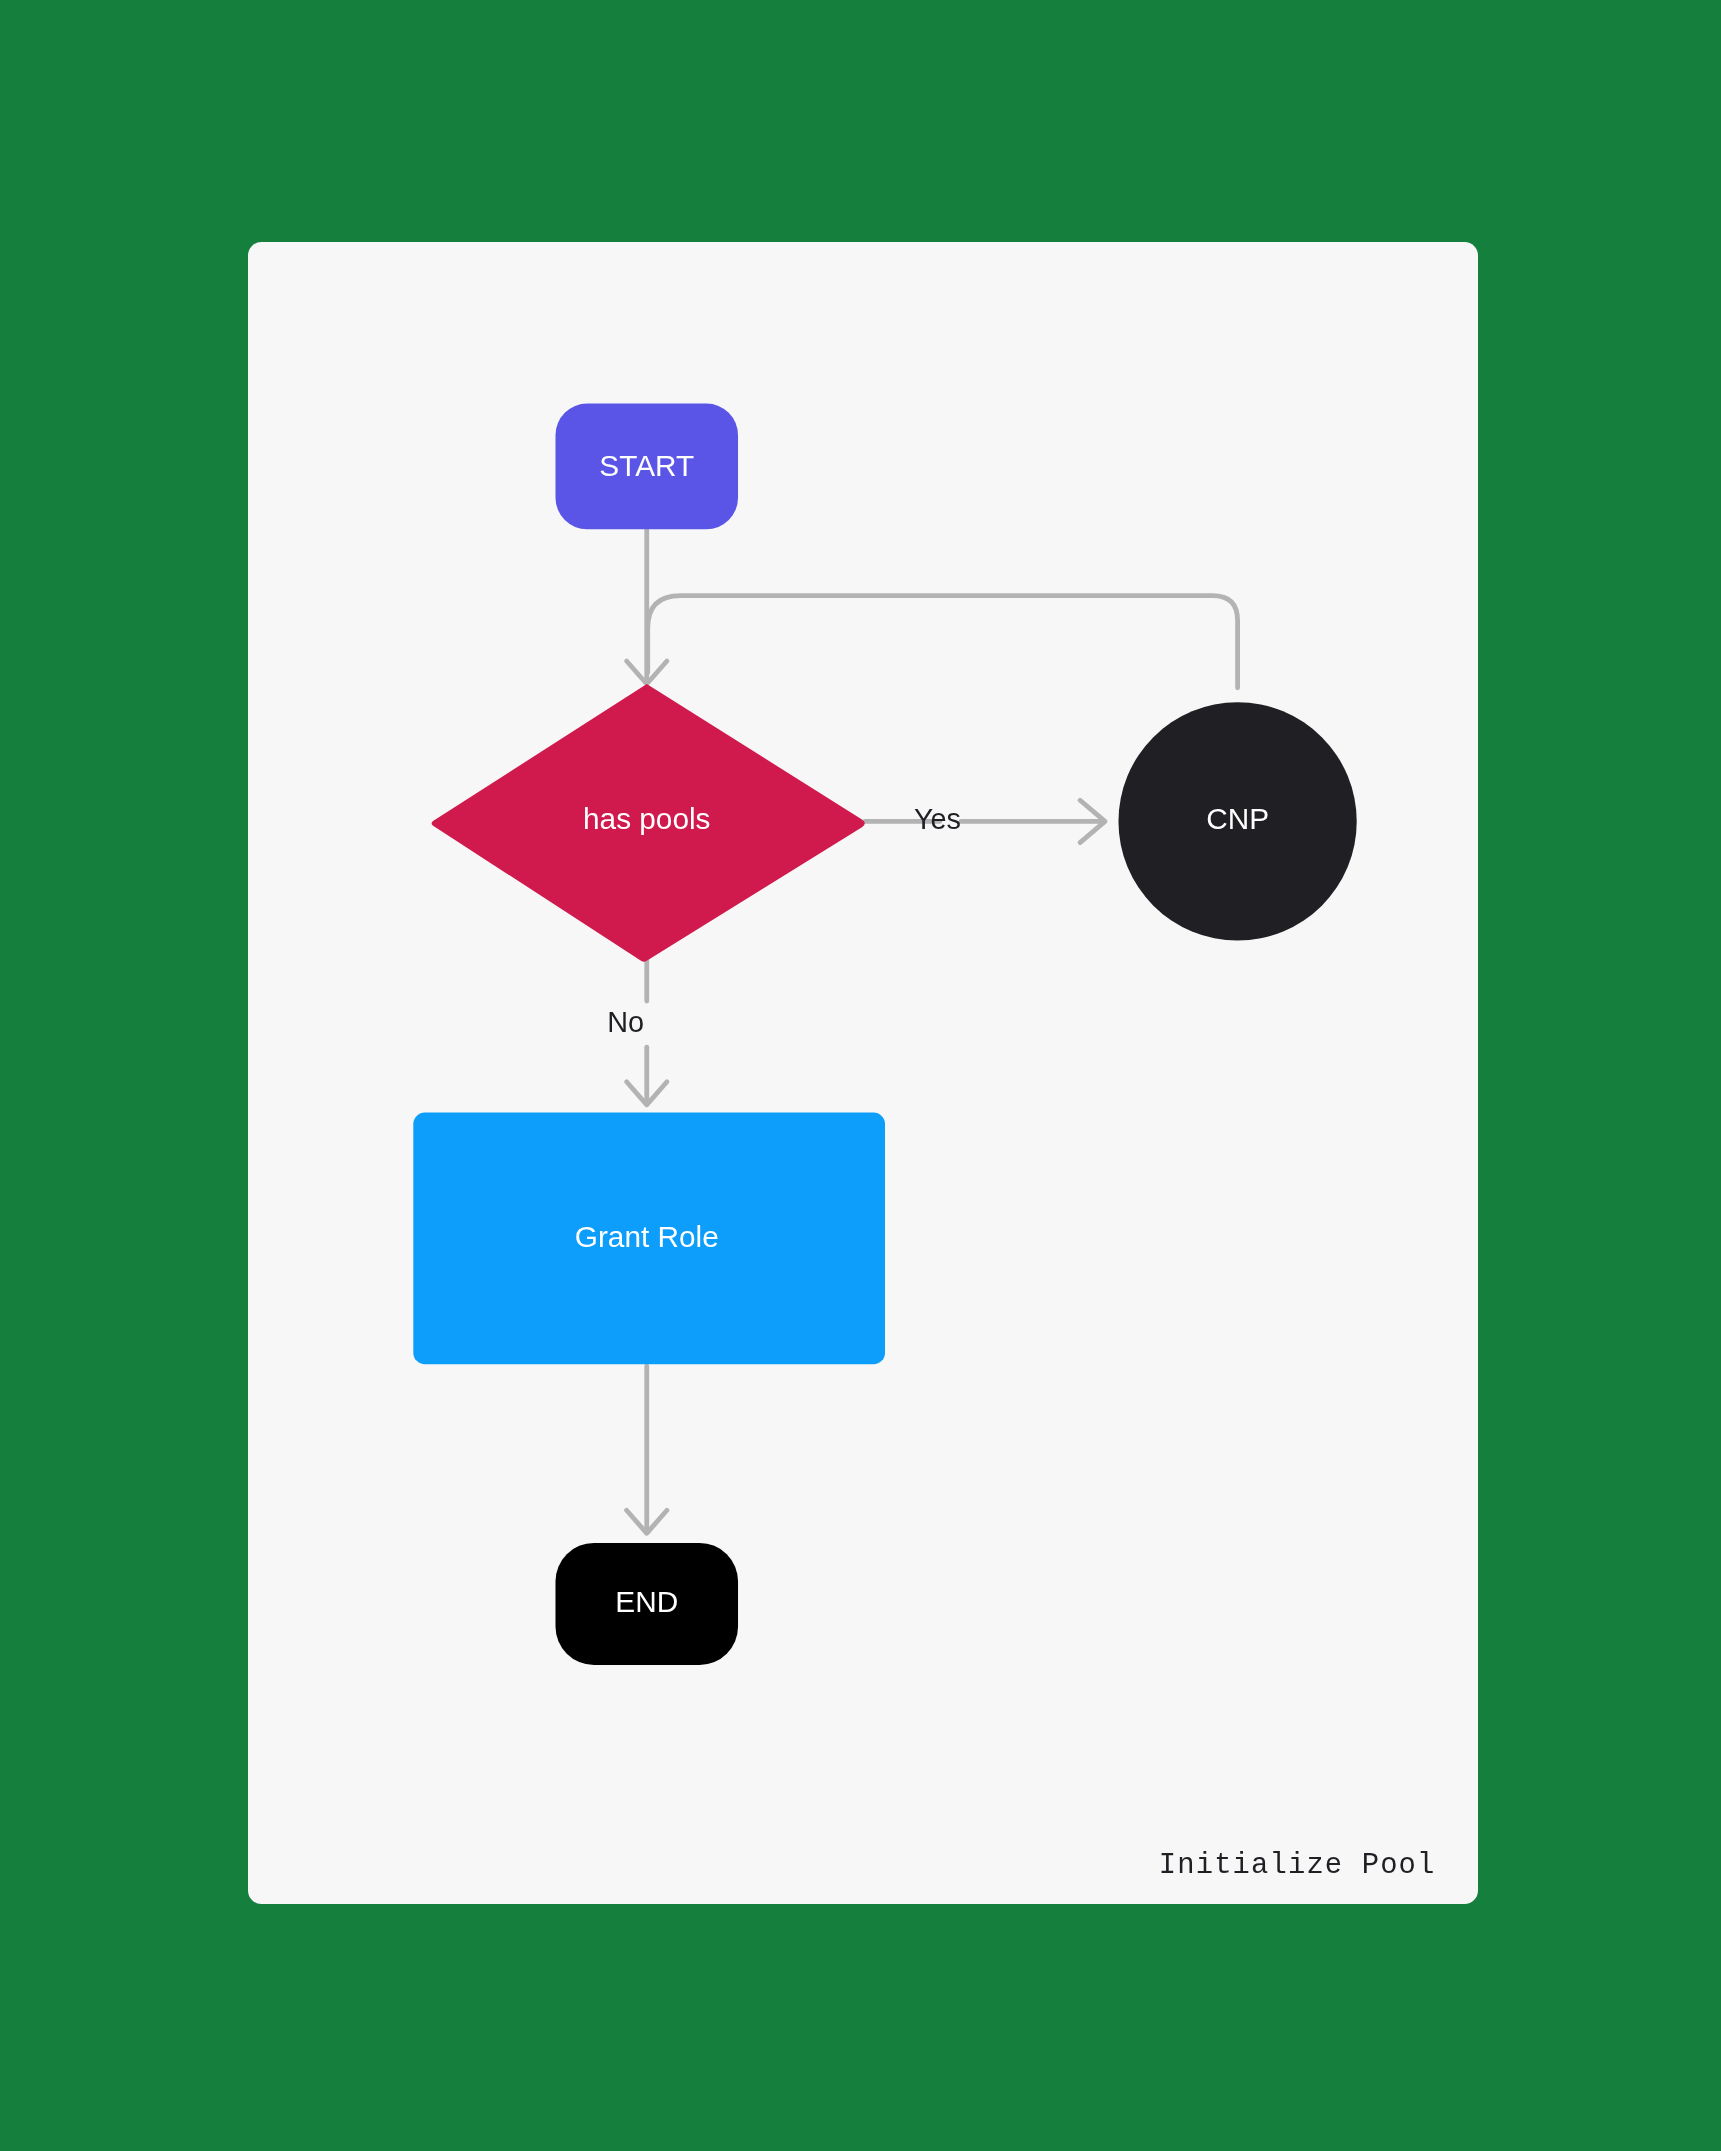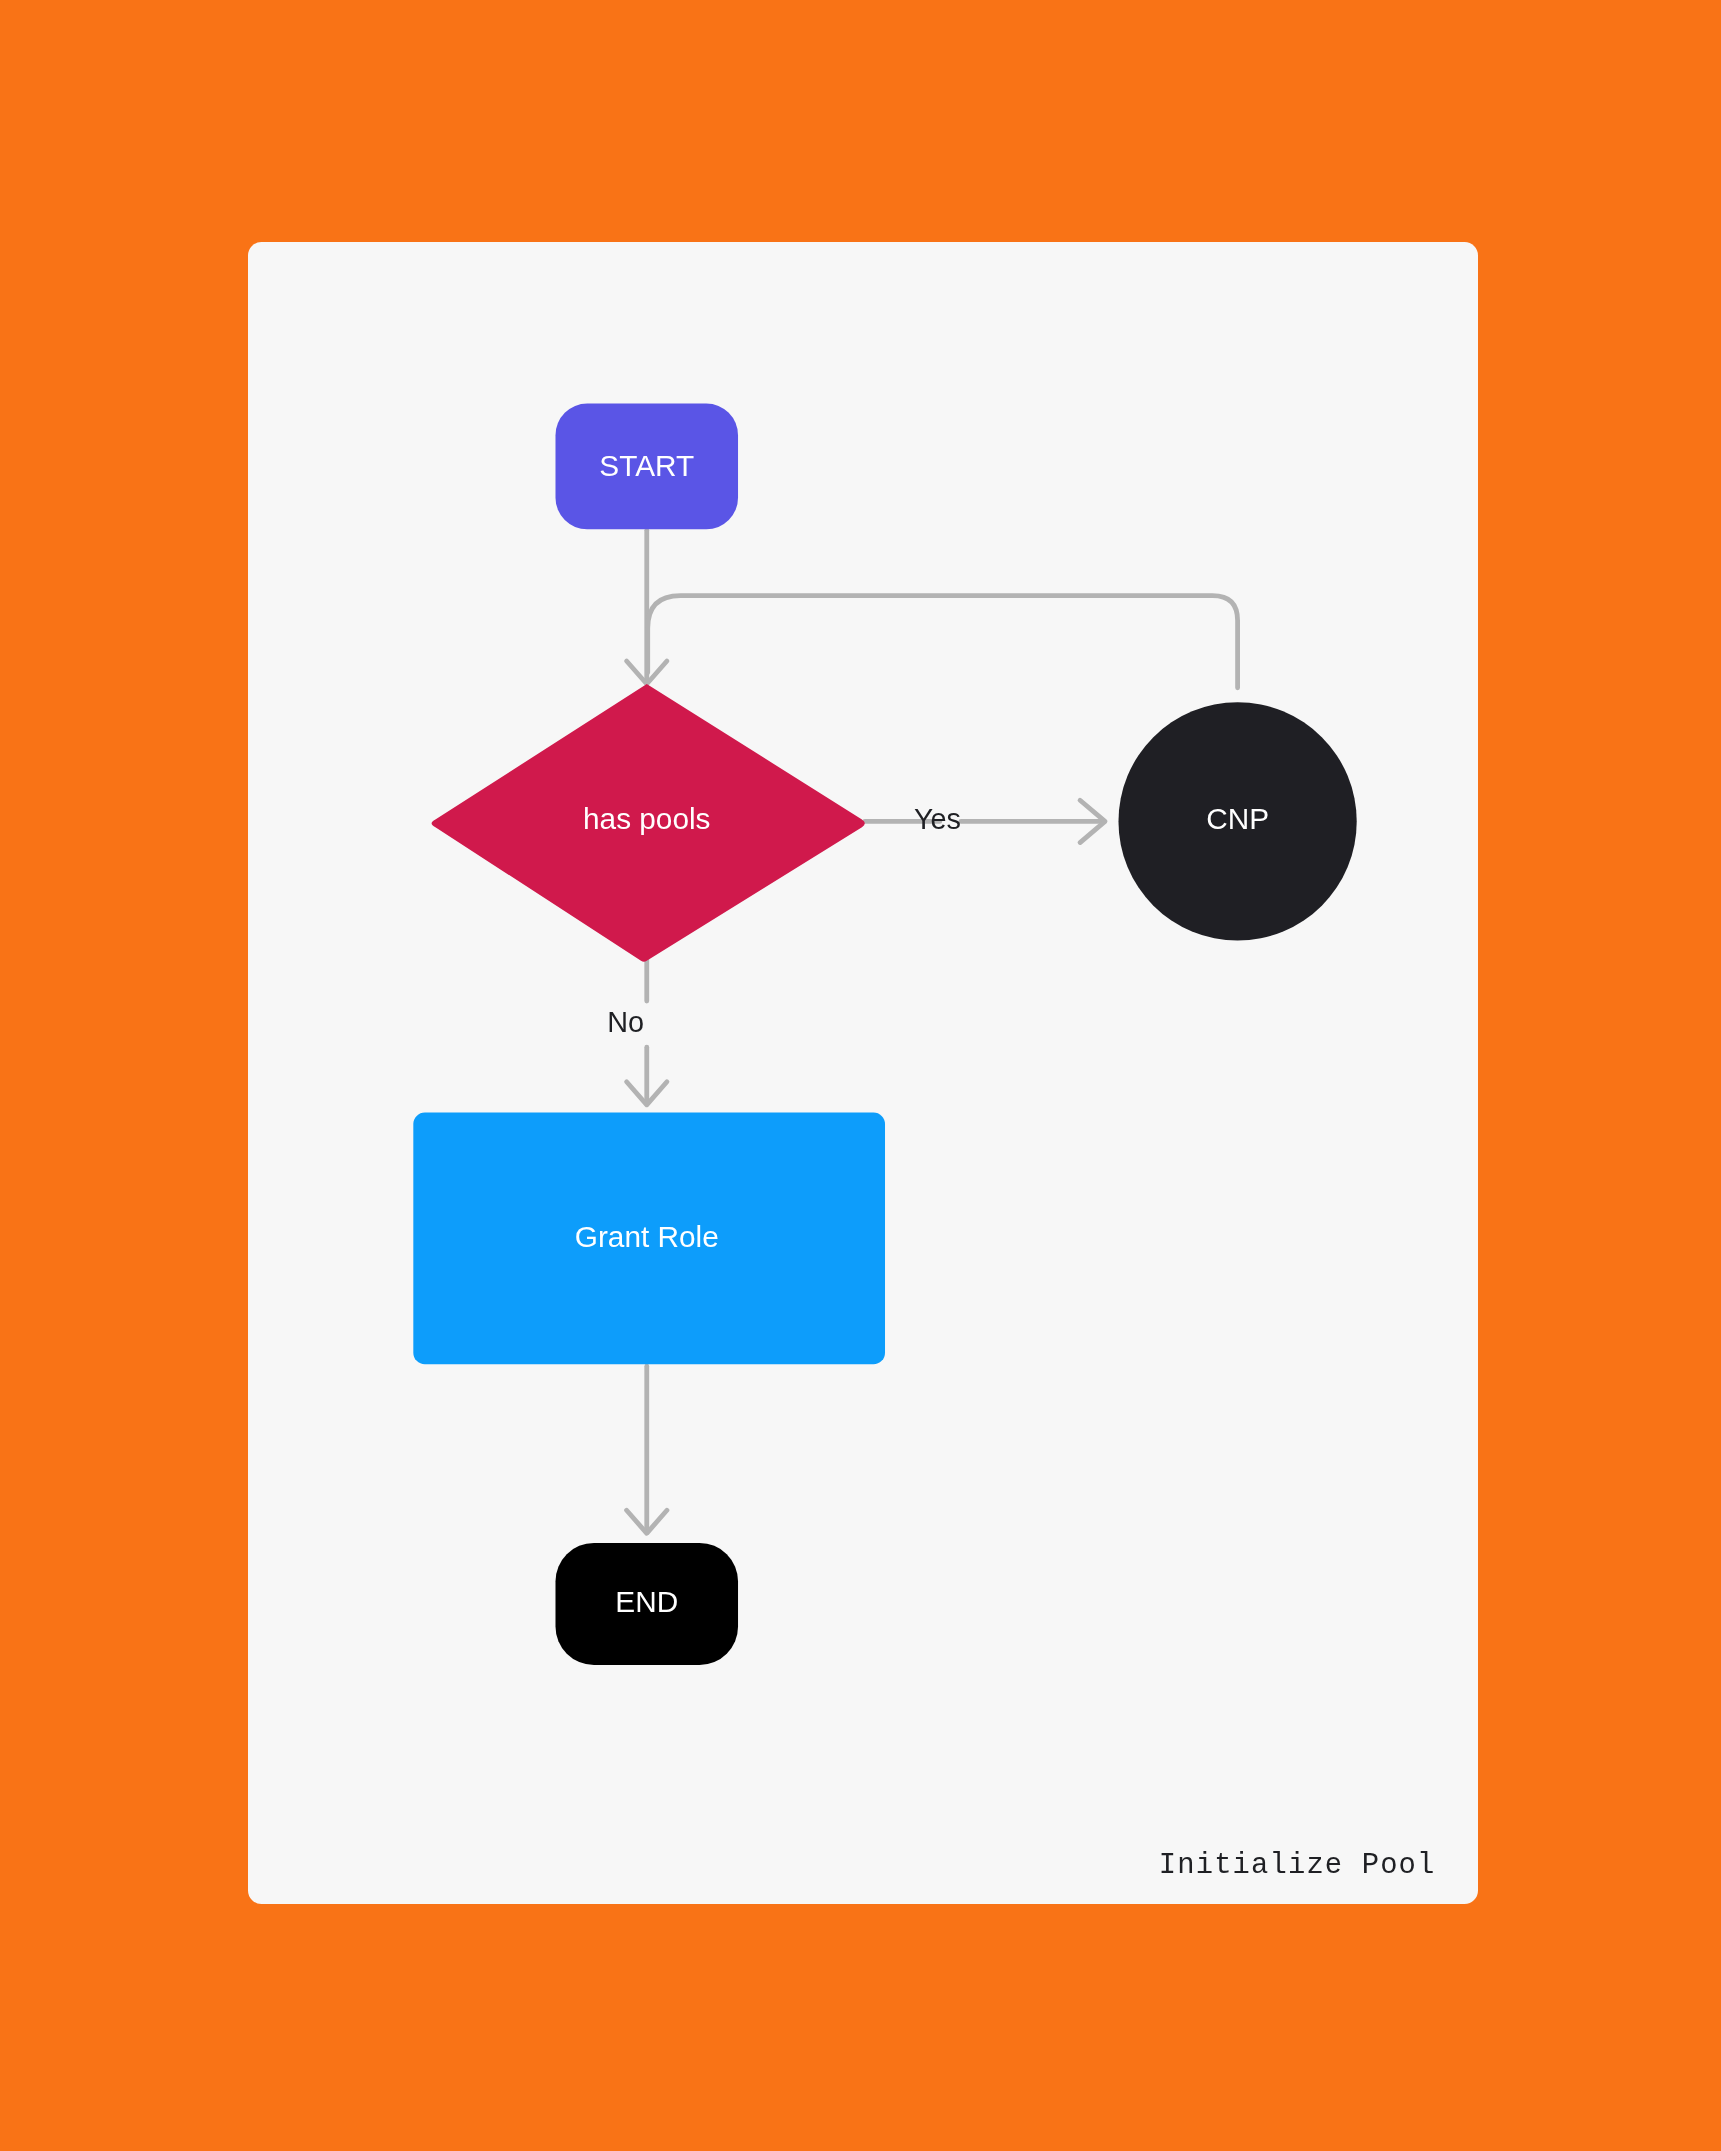--- a/index.html
+++ b/index.html
@@ -7,21 +7,21 @@
     padding: 0;
     background: #ffffff;
     width: 1722px;
     height: 2152px;
     font-family: "Liberation Sans", sans-serif;
   }
   #stage {
     position: relative;
     width: 1722px;
     height: 2152px;
-    background: #f97316;
+    background: #15803d;
     overflow: hidden;
   }
   #canvas-panel {
     position: absolute;
     left: 248px;
     top: 242px;
     width: 1230px;
     height: 1662px;
     background: #f7f7f7;
     border-radius: 13.4px;

